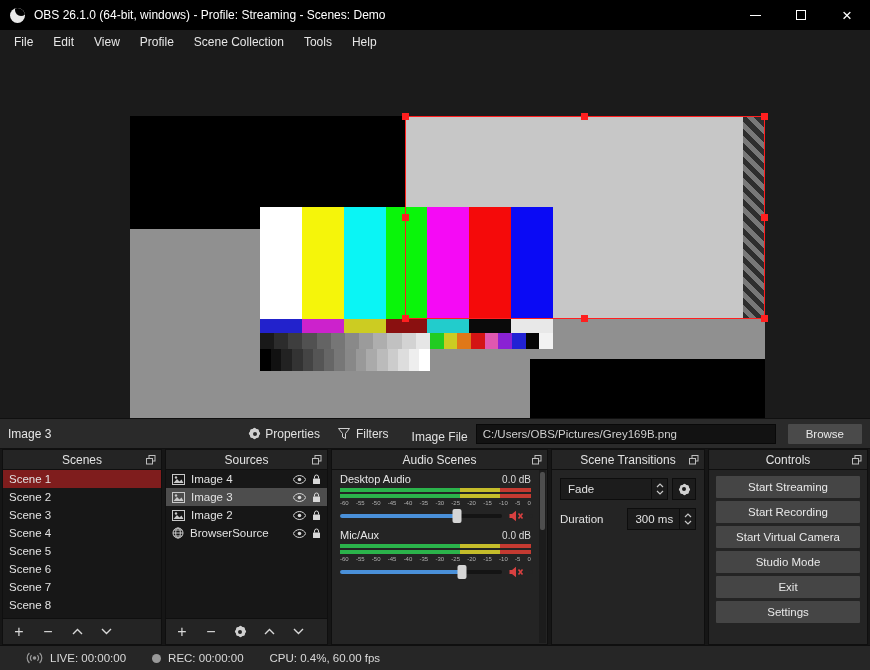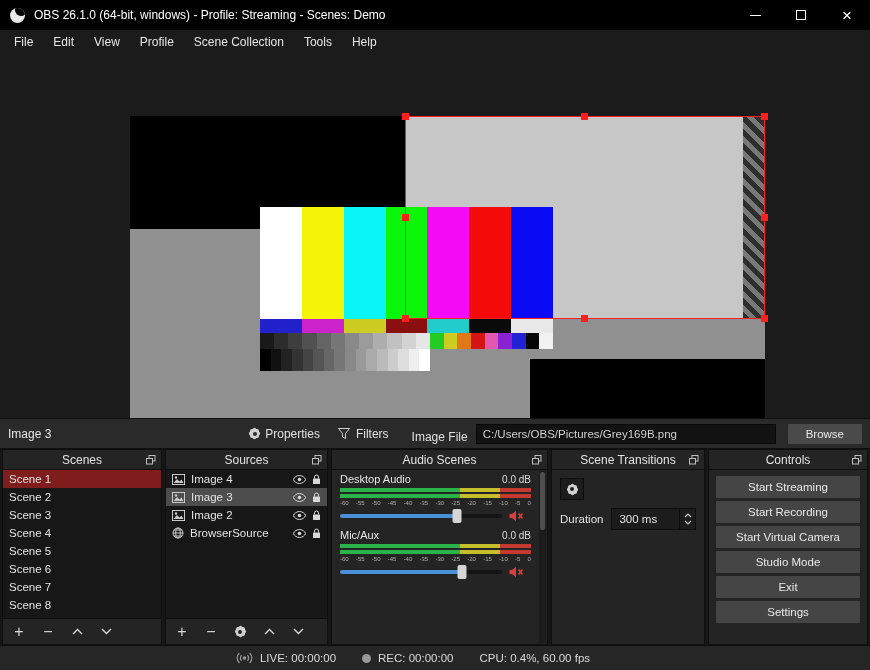--- a/index.html
+++ b/index.html
@@ -101,30 +101,30 @@
   .slider-handle{position:absolute;top:50%;transform:translate(-50%,-50%);width:9px;height:14px;background:#d5d5d5;border-radius:2px;}
   .mix-scroll{position:absolute;right:1px;top:20px;bottom:1px;width:7px;background:#1c1c1c;}
   .mix-scroll-thumb{position:absolute;top:2px;left:1px;width:5px;height:58px;background:#4e4e4e;border-radius:2px;}
   
   .combo-row{display:flex;gap:4px;margin:8px 8px 0 8px;align-items:center;}
   .combo{flex:1;height:22px;background:#1c1c1c;border:1px solid #0d0d0d;display:flex;align-items:center;}
   .combo-label{flex:1;padding-left:7px;font-size:11.5px;color:#e2e2e2;}
   .combo-arrows{width:16px;height:100%;border-left:1px solid #0d0d0d;display:flex;flex-direction:column;align-items:center;justify-content:center;gap:2px;}
   .sq-btn{width:24px;height:22px;background:#1c1c1c;border:1px solid #0d0d0d;display:flex;align-items:center;justify-content:center;}
   .sq-btn .gear-shape::after{background:#1c1c1c;}
-  .duration-row{display:flex;align-items:center;margin:8px 8px 9px 8px;gap:8px;font-size:11.5px;color:#e2e2e2;}
+  .duration-row{display:flex;align-items:center;margin:8px 8px 9px 8px;gap:24px;font-size:11.5px;color:#e2e2e2;}
   .spin{flex:1;height:22px;background:#1c1c1c;border:1px solid #0d0d0d;display:flex;align-items:center;justify-content:space-between;}
   .spin-value{flex:1;padding-left:7px;font-size:11.5px;color:#e2e2e2;}
   
   .ctl-buttons{position:absolute;top:20px;left:0;right:0;padding:6px 7px;display:flex;flex-direction:column;gap:3px;}
   .ctl-btn{height:22px;background:#454545;border:none;border-radius:1px;color:#e8e8e8;
     font-family:inherit;font-size:11.5px;}
   
   .statusbar{position:absolute;left:0;top:645px;width:870px;height:25px;background:#262626;border-top:1px solid #0f0f0f;
-    display:flex;align-items:center;justify-content:center;padding-right:70px;font-size:11.5px;color:#d9d9d9;}
+    display:flex;align-items:center;justify-content:flex-start;padding-right:70px;font-size:11.5px;color:#d9d9d9;}
   .status-group{display:flex;align-items:center;gap:7px;margin-left:26px;white-space:nowrap;}
   .rec-dot{width:9px;height:9px;border-radius:50%;background:#999;}
 </style>
 </head>
 <body style="--accent-blue: #4a90d9; --selection-red: #ff1f1f; --meter-green: #2bb34b; --meter-yellow: #c5bd2a; --meter-red: #c43a31; --mute-red: #d84040;">
 
 <div class="titlebar">
   <span class="obs-logo"></span>
   <span class="title-text">OBS 26.1.0 (64-bit, windows) - Profile: Streaming - Scenes: Demo</span>
   <div class="win-controls">
@@ -505,20 +505,31 @@
   <div class="panel-header">
     <span>Scene Transitions</span>
     <span class="float-icon">
       <svg width="10" height="10" viewBox="0 0 10 10">
           <rect x="3" y="0.5" width="6" height="5.5" fill="none" stroke="#bdbdbd"></rect>
           <rect x="0.5" y="3.5" width="6" height="5.5" fill="#242424" stroke="#bdbdbd"></rect>
         </svg>
     </span>
   </div>
   <div class="combo-row">
+    <div class="combo">
+      <span class="combo-label">Fade</span>
+      <span class="combo-arrows">
+        <svg width="8" height="5" viewBox="0 0 8 5">
+            <path d="M1 4 L4 1 L7 4" fill="none" stroke="#c8c8c8" stroke-width="1.2"></path>
+          </svg>
+        <svg width="8" height="5" viewBox="0 0 8 5">
+            <path d="M1 1 L4 4 L7 1" fill="none" stroke="#c8c8c8" stroke-width="1.2"></path>
+          </svg>
+      </span>
+    </div>
     <div class="sq-btn">
         <span class="gear-shape"></span>
       </div>
   </div>
   <div class="duration-row">
     <span>Duration</span>
     <div class="spin">
       <span class="spin-value">300 ms</span>
       <span class="combo-arrows">
         <svg width="8" height="5" viewBox="0 0 8 5">

